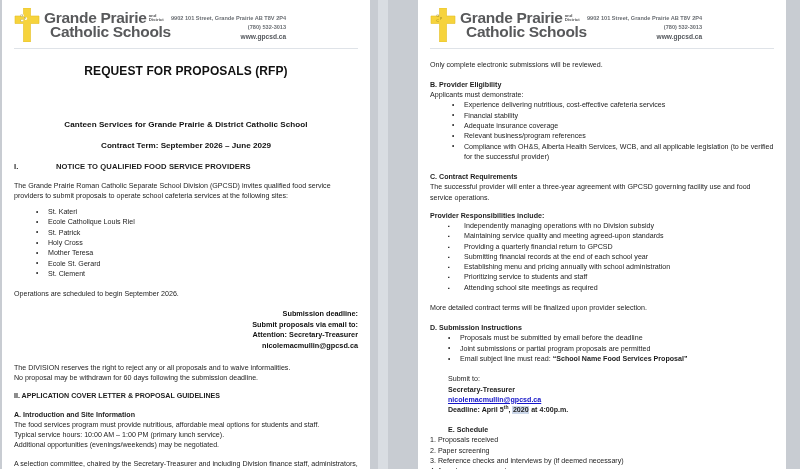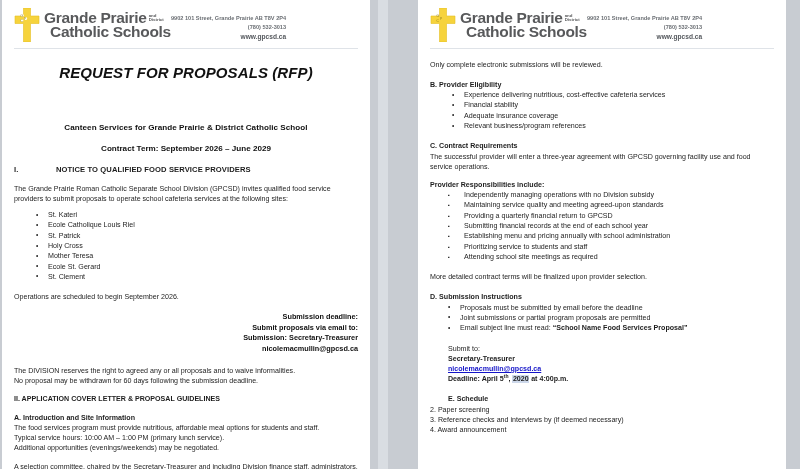--- a/index.html
+++ b/index.html
@@ -125,26 +125,25 @@
     font-family: "Liberation Sans", sans-serif;
   }
   .b { font-weight: bold; }
   .spacer-4 { height: 4px; }
   .spacer-6 { height: 6px; }
   .spacer-8 { height: 8px; }
   .spacer-10 { height: 10px; }
   .spacer-12 { height: 12px; }
 
   .title-main {
-    font-size: 15px;
+    font-size: 12px;
     font-weight: bold;
     text-align: center;
     letter-spacing: 0.1px;
     color: #111;
-    font-style: italic;
   }
   .title-sub {
     font-size: 8.1px;
     font-weight: bold;
     text-align: center;
     letter-spacing: 0.05px;
     color: #111;
     margin-top: 30px;
   }
   .title-term {
@@ -287,26 +286,26 @@
         <li>Ecole St. Gerard</li>
         <li>St. Clement</li>
       </ul>
       <div class="spacer-10"></div>
       <div class="t">Operations are scheduled to begin September 2026.</div>
 
       <div class="spacer-10"></div>
       <div class="block-center">
         <div>Submission deadline:</div>
         <div>Submit proposals via email to:</div>
-        <div>Submission: Secretary-Treasurer</div>
+        <div>Attention: Secretary-Treasurer</div>
         <div>nicolemacmullin@gpcsd.ca</div>
       </div>
 
       <div class="spacer-12"></div>
-      <div class="t">The DIVISION reserves the right to agreed any or all proposals and to waive informalities.</div>
+      <div class="t">The DIVISION reserves the right to reject any or all proposals and to waive informalities.</div>
       <div class="t">No proposal may be withdrawn for 60 days following the submission deadline.</div>
       <div class="spacer-8"></div>
       <div class="t b">II. APPLICATION COVER LETTER &amp; PROPOSAL GUIDELINES</div>
       <div class="spacer-8"></div>
       <div class="t b">A. Introduction and Site Information</div>
       <div class="t">The food services program must provide nutritious, affordable meal options for students and staff.</div>
       <div class="t">Typical service hours: 10:00 AM – 1:00 PM (primary lunch service).</div>
       <div class="t">Additional opportunities (evenings/weekends) may be negotiated.</div>
       <div class="spacer-8"></div>
       <div class="t">A selection committee, chaired by the Secretary-Treasurer and including Division finance staff, administrators, and school-based personnel, will evaluate proposals.</div>
@@ -345,25 +344,27 @@
       </div>
     </div>
     <div class="rule"></div>
 
     <div class="doc">
       <div class="spacer-4"></div>
       <div class="t">Only complete electronic submissions will be reviewed.</div>
       <div class="spacer-10"></div>
 
       <div class="t b">B. Provider Eligibility</div>
+      <div class="t">Applicants must demonstrate:</div>
       <ul class="bul">
         <li>Experience delivering nutritious, cost-effective cafeteria services</li>
         <li>Financial stability</li>
         <li>Adequate insurance coverage</li>
         <li>Relevant business/program references</li>
+        <li>Compliance with OH&amp;S, Alberta Health Services, WCB, and all applicable legislation (to be verified for the successful provider)</li>
       </ul>
 
       <div class="spacer-10"></div>
       <div class="t b">C. Contract Requirements</div>
       <div class="t">The successful provider will enter a three-year agreement with GPCSD governing facility use and food service operations.</div>
       <div class="spacer-8"></div>
       <div class="t b">Provider Responsibilities include:</div>
       <ul class="bul sq">
         <li>Independently managing operations with no Division subsidy</li>
         <li>Maintaining service quality and meeting agreed-upon standards</li>
@@ -386,20 +387,21 @@
 
       <div class="spacer-10"></div>
       <div class="t indent-md">Submit to:</div>
       <div class="t b indent-md">Secretary-Treasurer</div>
       <div class="t indent-md"><span class="link-u">nicolemacmullin@gpcsd.ca</span></div>
       <div class="t b indent-md"><span>Deadline: April 5</span><sup>th</sup><span>, </span><span class="hl">2020</span><span> at 4:00p.m.</span></div>
 
       <div class="spacer-10"></div>
       <div class="t b indent-md">E. Schedule</div>
       <ol class="num indent-md">
+        <li>1. Proposals received</li>
         <li>2. Paper screening</li>
         <li>3. Reference checks and interviews by (if deemed necessary)</li>
         <li>4. Award announcement</li>
 
       </ol>
     </div>
   </div>
 
 </div>
 

